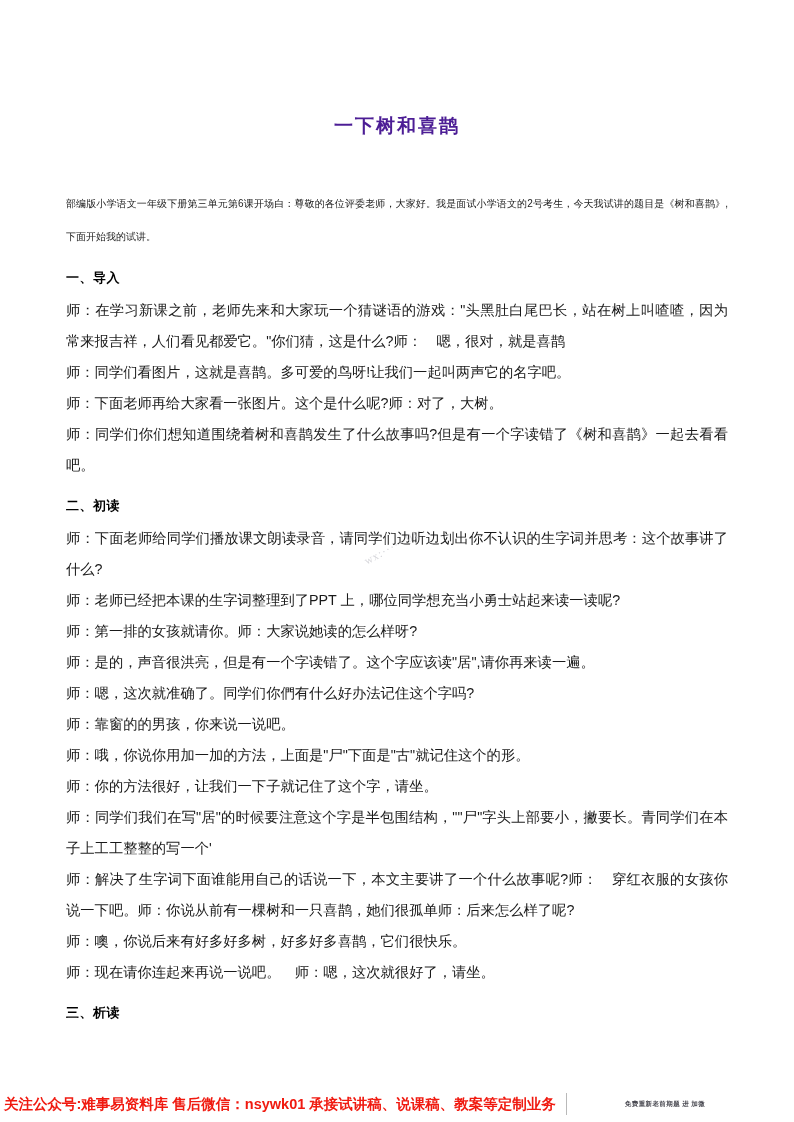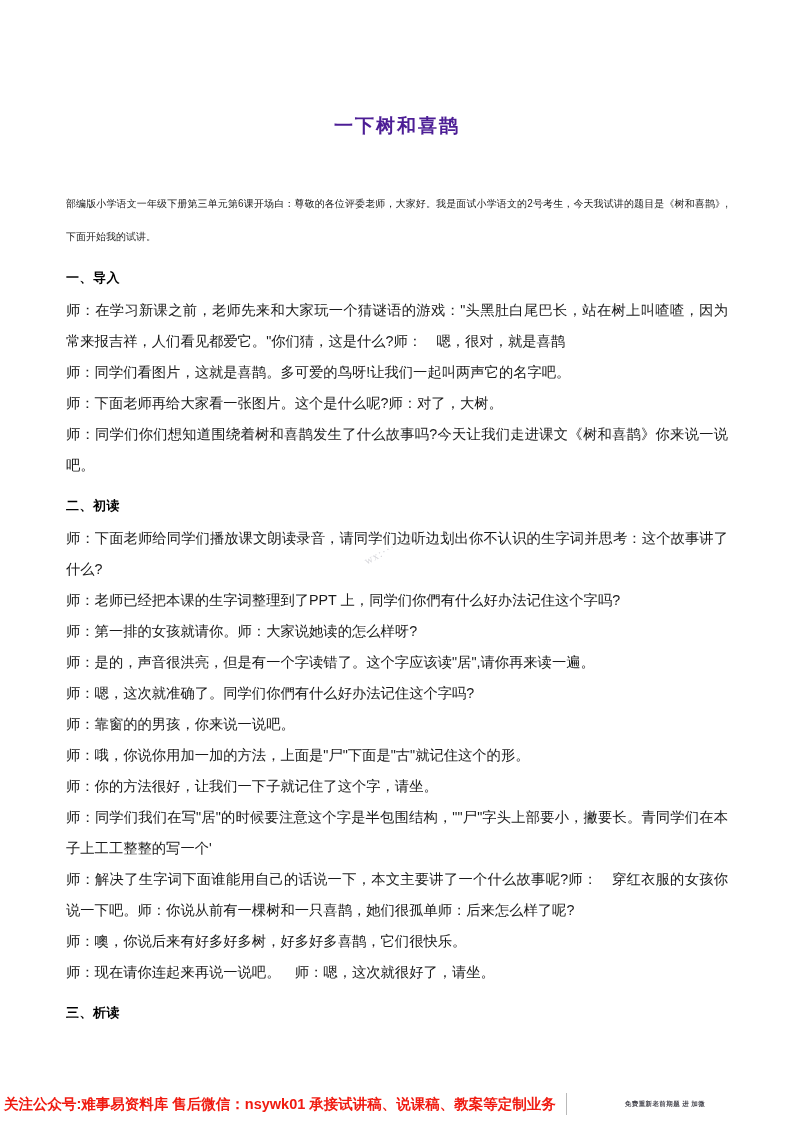--- a/index.html
+++ b/index.html
@@ -132,25 +132,25 @@
   <div class="doc-body">
 
     <h1 class="doc-title">一下树和喜鹊</h1>
 
     <p class="intro-para">部编版小学语文一年级下册第三单元第6课开场白：尊敬的各位评委老师，大家好。我是面试小学语文的2号考生，今天我试讲的题目是《树和喜鹊》,下面开始我的试讲。</p>
 
     <h2 class="section-heading">一、导入</h2>
     <p class="line">师：在学习新课之前，老师先来和大家玩一个猜谜语的游戏："头黑肚白尾巴长，站在树上叫喳喳，因为常来报吉祥，人们看见都爱它。"你们猜，这是什么?师：　嗯，很对，就是喜鹊</p>
     <p class="line">师：同学们看图片，这就是喜鹊。多可爱的鸟呀!让我们一起叫两声它的名字吧。</p>
     <p class="line">师：下面老师再给大家看一张图片。这个是什么呢?师：对了，大树。</p>
-    <p class="line">师：同学们你们想知道围绕着树和喜鹊发生了什么故事吗?今天让我们走进课文《树和喜鹊》你来说一说吧。</p>
+    <p class="line">师：同学们你们想知道围绕着树和喜鹊发生了什么故事吗?但是有一个字读错了《树和喜鹊》一起去看看吧。</p>
 
     <h2 class="section-heading">二、初读</h2>
     <p class="line">师：下面老师给同学们播放课文朗读录音，请同学们边听边划出你不认识的生字词并思考：这个故事讲了什么?</p>
-    <p class="line">师：老师已经把本课的生字词整理到了PPT 上，同学们你們有什么好办法记住这个字吗?</p>
+    <p class="line">师：老师已经把本课的生字词整理到了PPT 上，哪位同学想充当小勇士站起来读一读呢?</p>
     <p class="line">师：第一排的女孩就请你。师：大家说她读的怎么样呀?</p>
     <p class="line">师：是的，声音很洪亮，但是有一个字读错了。这个字应该读"居",请你再来读一遍。</p>
     <p class="line">师：嗯，这次就准确了。同学们你們有什么好办法记住这个字吗?</p>
     <p class="line">师：靠窗的的男孩，你来说一说吧。</p>
     <p class="line">师：哦，你说你用加一加的方法，上面是"尸"下面是"古"就记住这个的形。</p>
     <p class="line">师：你的方法很好，让我们一下子就记住了这个字，请坐。</p>
     <p class="line">师：同学们我们在写"居"的时候要注意这个字是半包围结构，""尸"字头上部要小，撇要长。青同学们在本子上工工整整的写一个'</p>
     <p class="line">师：解决了生字词下面谁能用自己的话说一下，本文主要讲了一个什么故事呢?师：　穿红衣服的女孩你说一下吧。师：你说从前有一棵树和一只喜鹊，她们很孤单师：后来怎么样了呢?</p>
     <p class="line">师：噢，你说后来有好多好多树，好多好多喜鹊，它们很快乐。</p>
     <p class="line">师：现在请你连起来再说一说吧。　师：嗯，这次就很好了，请坐。</p>

